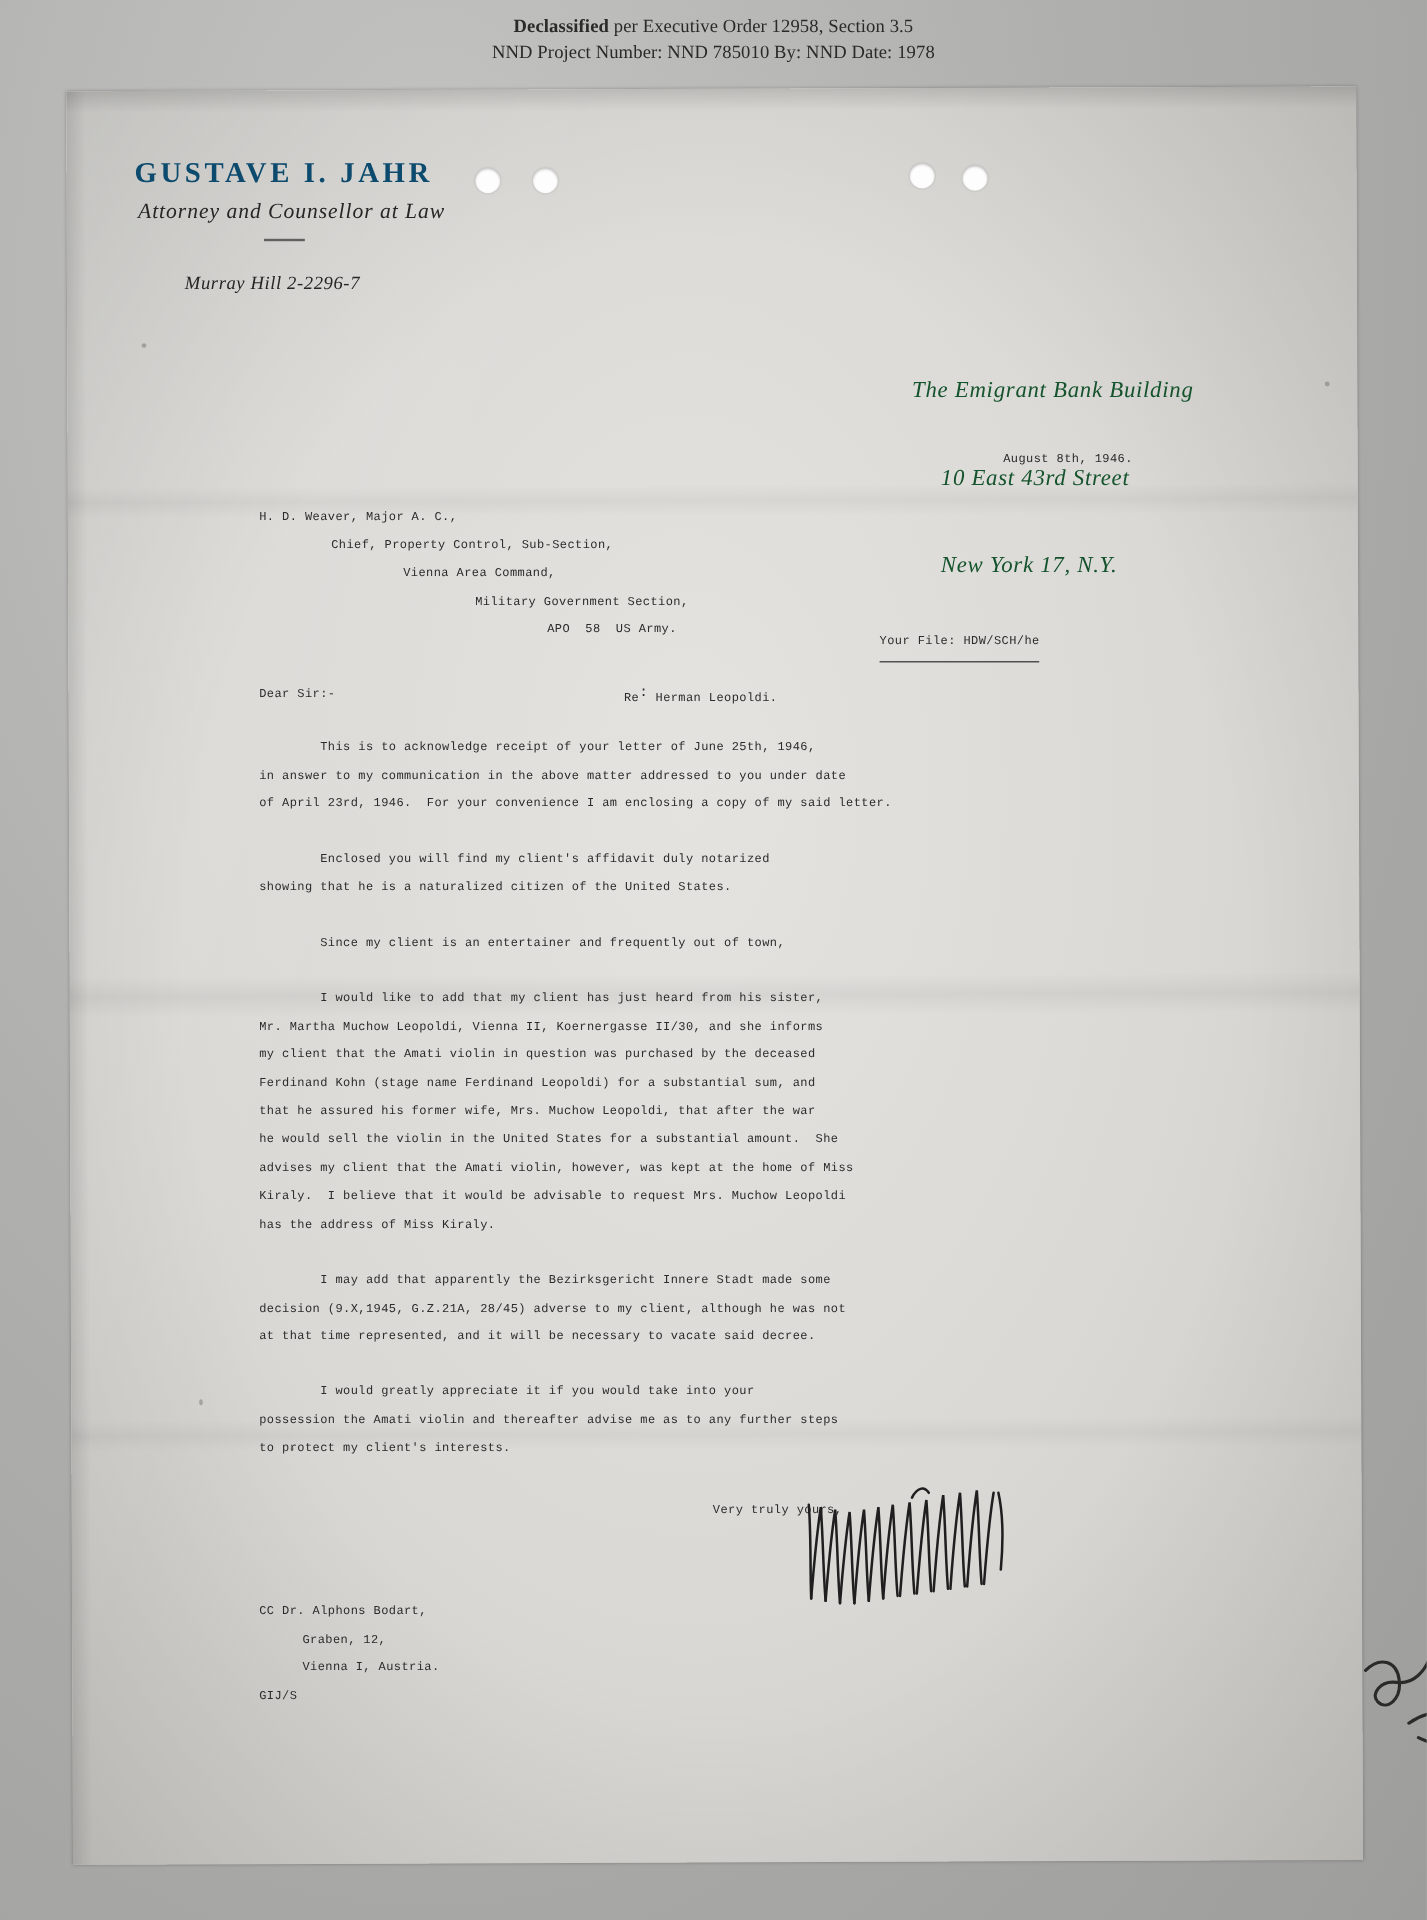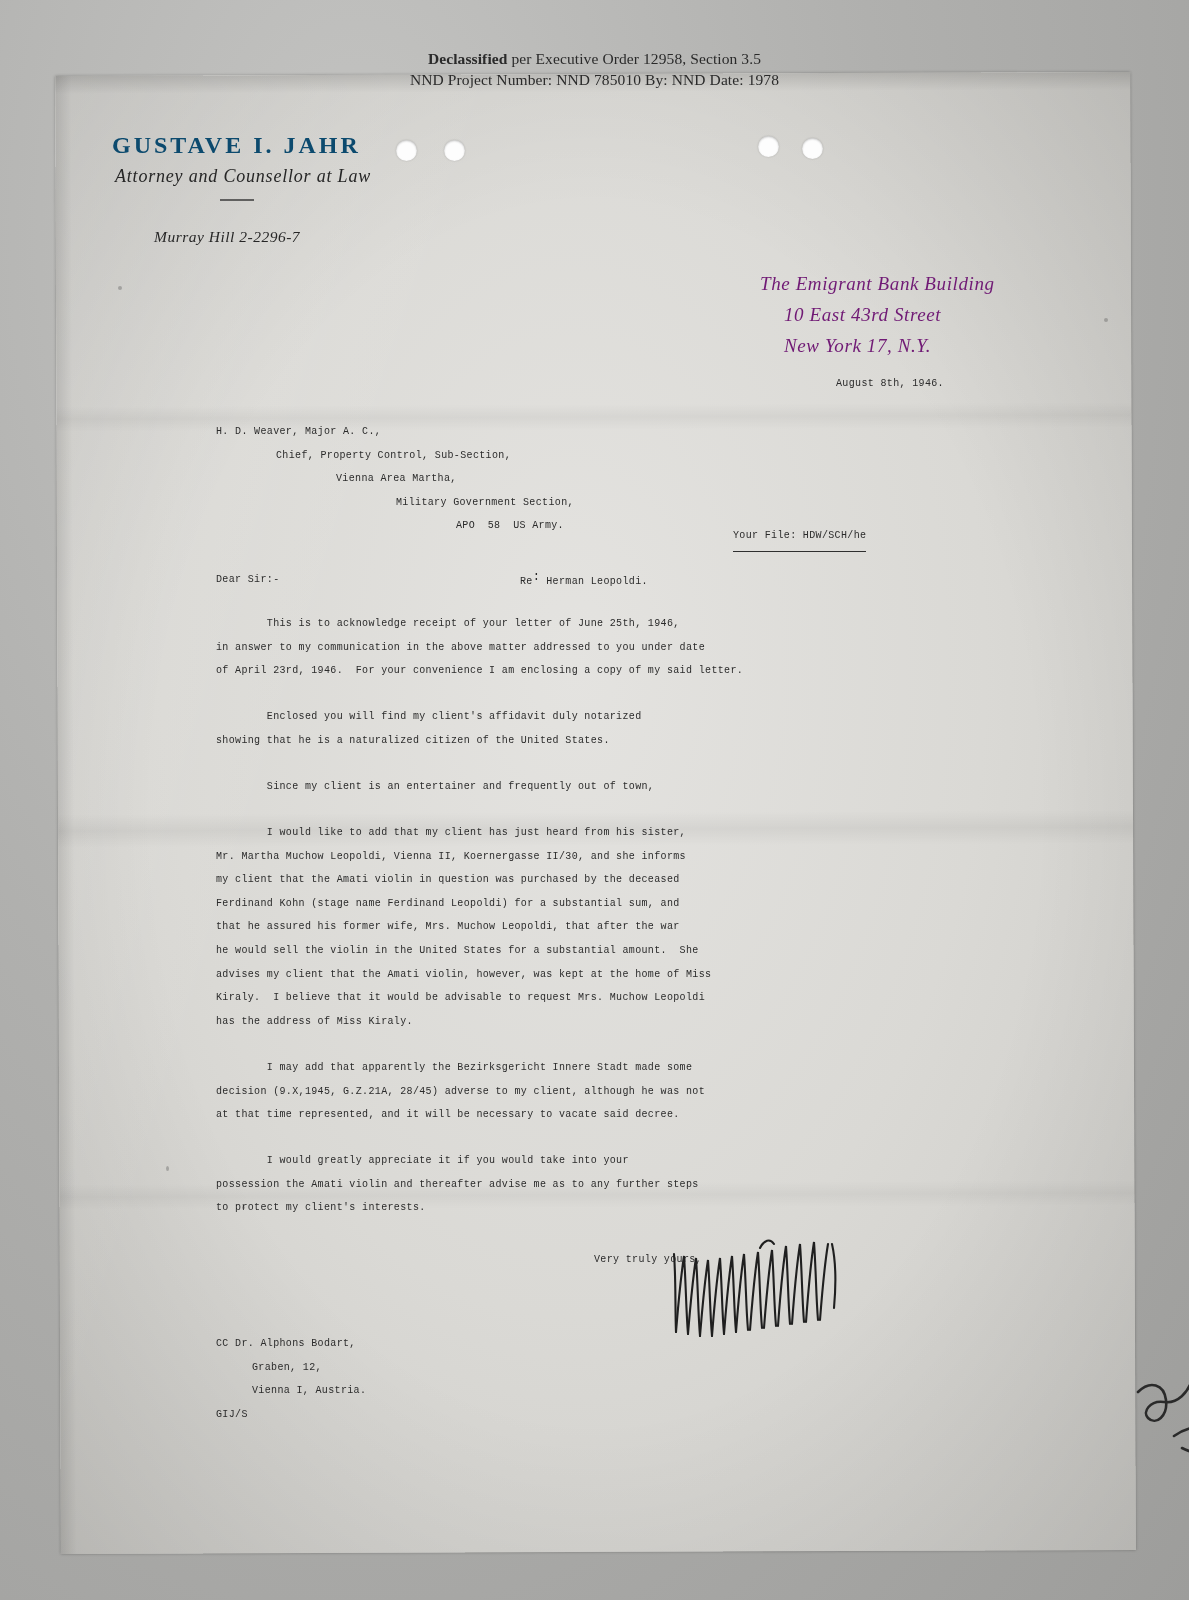--- a/index.html
+++ b/index.html
@@ -28,21 +28,20 @@
   
   .declass-band {
     position: absolute;
     top: 0; left: 0;
     width: 1189px;
     height: 62px;
     text-align: center;
     font-family: "Liberation Serif", serif;
     color: #2a2a2a;
     z-index: 30;
-    margin-top: 36px;
   }
   .declass-line {
     font-size: 15.5px;
     line-height: 21px;
     letter-spacing: 0.1px;
     white-space: nowrap;
   }
   .declass-line:first-child { padding-top: 12px; }
   .declass-strong { font-weight: bold; }
 
@@ -153,23 +152,24 @@
     left: 760px;
     top: 268px;
     z-index: 14;
     text-align: left;
   }
   .addr-line {
     font-family: "Liberation Serif", serif;
     font-style: italic;
     font-size: 19px;
     letter-spacing: 0.6px;
-    color: #701a75;
+    color: #14532d;
     line-height: 31px;
     white-space: nowrap;
+    margin-top: 42px;
   }
   .addr-line.l2 { margin-left: 24px; }
   .addr-line.l3 { margin-left: 24px; }
   .date-line {
     position: absolute;
     left: 836px;
     top: 372px;
     z-index: 14;
   }
 
@@ -274,21 +274,21 @@
     <div class="addr-line l2">10 East 43rd Street</div>
     <div class="addr-line l3">New York 17, N.Y.</div>
   </div>
   <div class="date-line">
     <span class="typed">August 8th, 1946.</span>
   </div>
 
   <div class="addressee">
     <span class="typed">H. D. Weaver, Major A. C.,</span>
     <span class="typed ad2">Chief, Property Control, Sub-Section,</span>
-    <span class="typed ad3">Vienna Area Martha,</span>
+    <span class="typed ad3">Vienna Area Command,</span>
     <span class="typed ad4">Military Government Section,</span>
     <span class="typed ad5">APO  58  US Army.</span>
   </div>
 
   <div class="yourfile">
     <span class="typed">Your File: HDW/SCH/he</span>
   </div>
 
   <div class="salutation">
     <span class="typed">Dear Sir:-</span>

